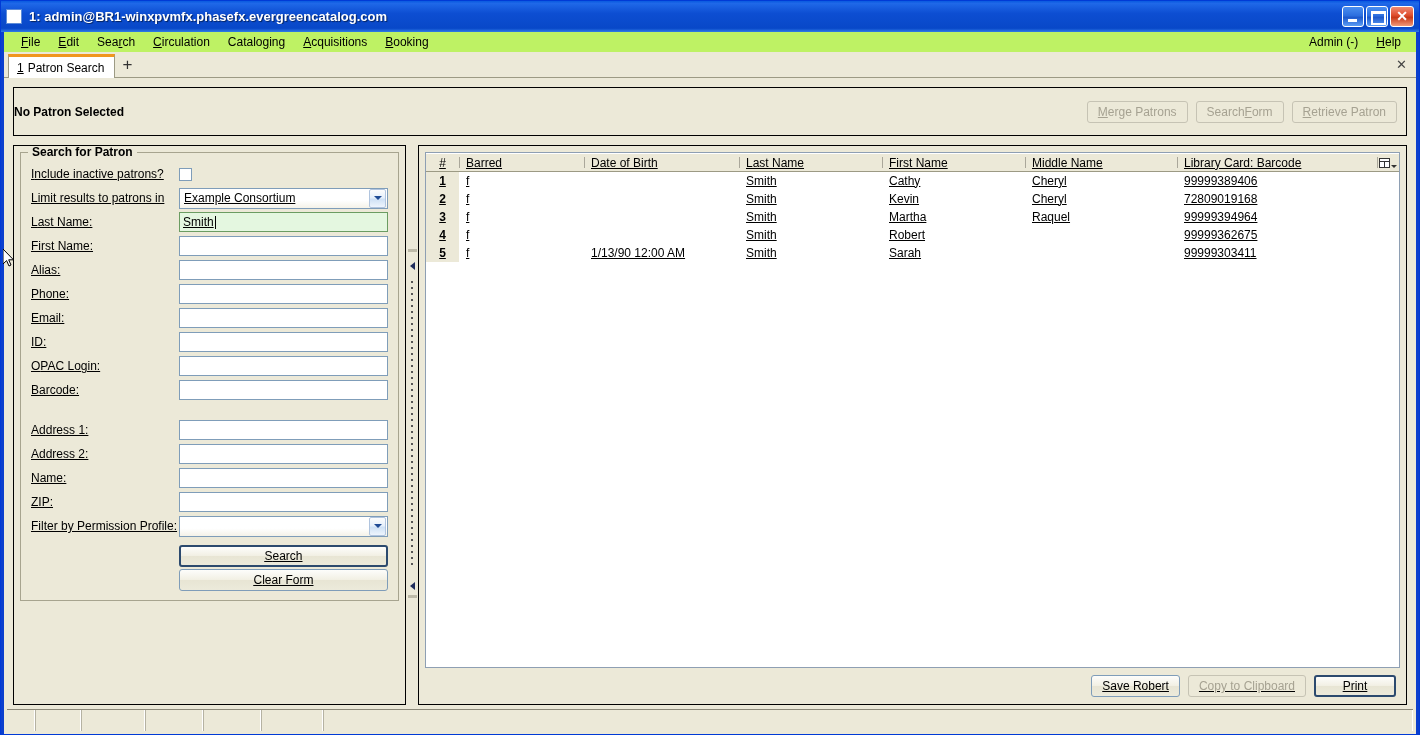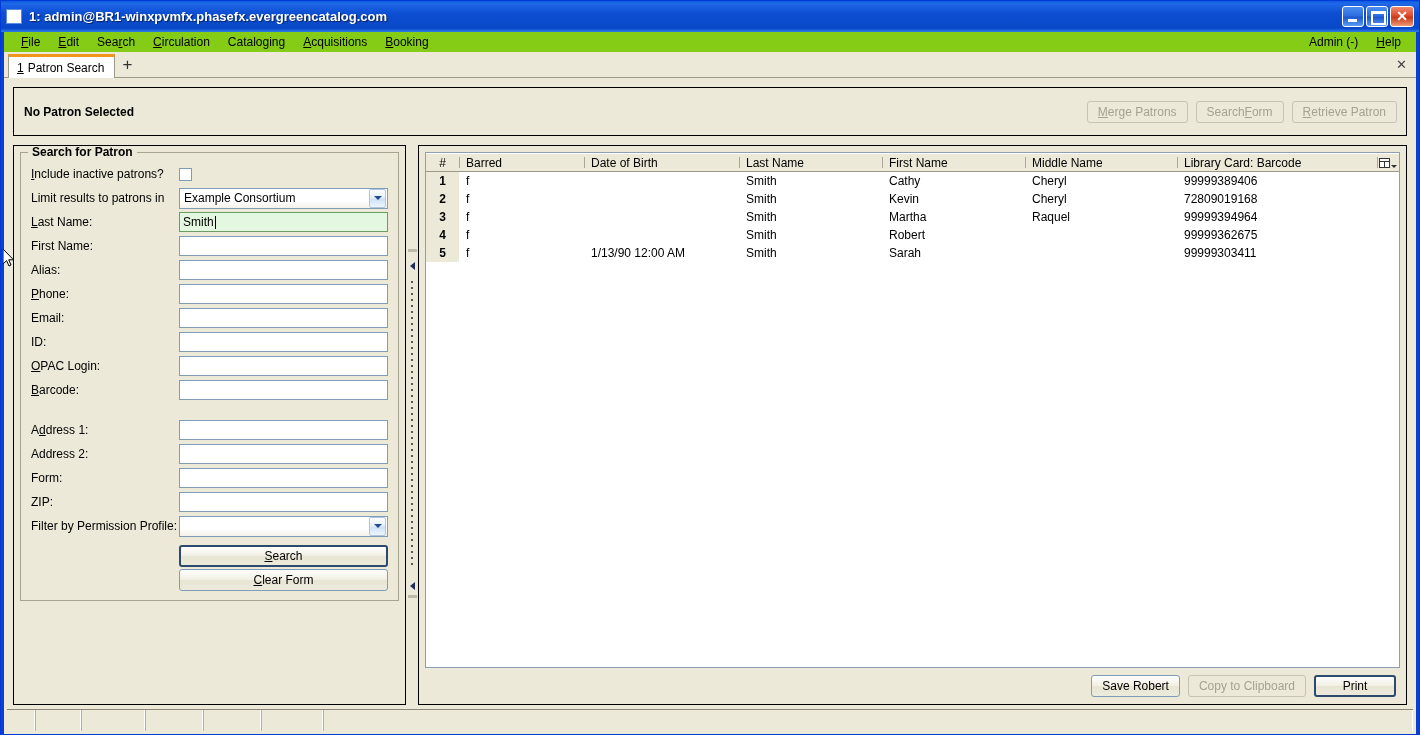--- a/index.html
+++ b/index.html
@@ -86,21 +86,21 @@
     background: #ece9d8;
     margin: 0 3px 0 3px;
     display: flex; flex-direction: column;
     position: relative;
     overflow: hidden;
   }
 
   
   #menubar {
     height: 20px; flex: 0 0 20px;
-    background: #84cc16;
+    background: #bef264;
     display: flex; align-items: center;
     padding-left: 8px;
     position: relative;
   }
   .menu-item {
     padding: 2px 9px;
     color: #000; font-size: 12px;
     white-space: nowrap; cursor: default;
   }
   #menubar .spacer { flex: 1 1 auto; }
@@ -140,21 +140,21 @@
   }
 
   
   #patronbar {
     flex: 0 0 49px;
     margin: 9px 9px 0 9px;
     background: #ece9d8;
     border: 1px solid #8b8878;
     border-right: none;
     display: flex; align-items: center;
-    padding: 0 0 0 10px;
+    padding: 0 0 0 0;
     position: relative;
   }
   #patronbar.noborderbox { border: 1px solid #000; }
   .patron-title { font-weight: bold; font-size: 12px; color: #000; }
   .patron-actions {
     margin-left: auto; display: flex; gap: 8px;
     padding-right: 9px;
   }
   .xpbtn {
     min-width: 82px; height: 22px;
@@ -174,20 +174,21 @@
   .xpbtn.default { border: 2px solid #2c4a6e; }
   .xpbtn .u { text-decoration: underline; }
 
   
   #main {
     flex: 1 1 auto;
     display: flex;
     margin: 9px 9px 0 9px;
     min-height: 0;
     position: relative;
+    text-decoration: underline;
   }
 
   
   #leftpane {
     width: 392px; flex: 0 0 392px;
     display: flex; flex-direction: column;
     border: 1px solid #000;
     border-right: none;
     background: #ece9d8;
     position: relative;
@@ -574,21 +575,21 @@
             </div>
 
             <div class="row">
               <div class="lbl">Address 2:</div>
               <div class="tfield">
                   <span></span>
                 </div>
             </div>
 
             <div class="row">
-              <div class="lbl">Form:</div>
+              <div class="lbl">Name:</div>
               <div class="tfield">
                   <span></span>
                 </div>
             </div>
 
             <div class="row">
               <div class="lbl">ZIP:</div>
               <div class="tfield">
                   <span></span>
                 </div>

